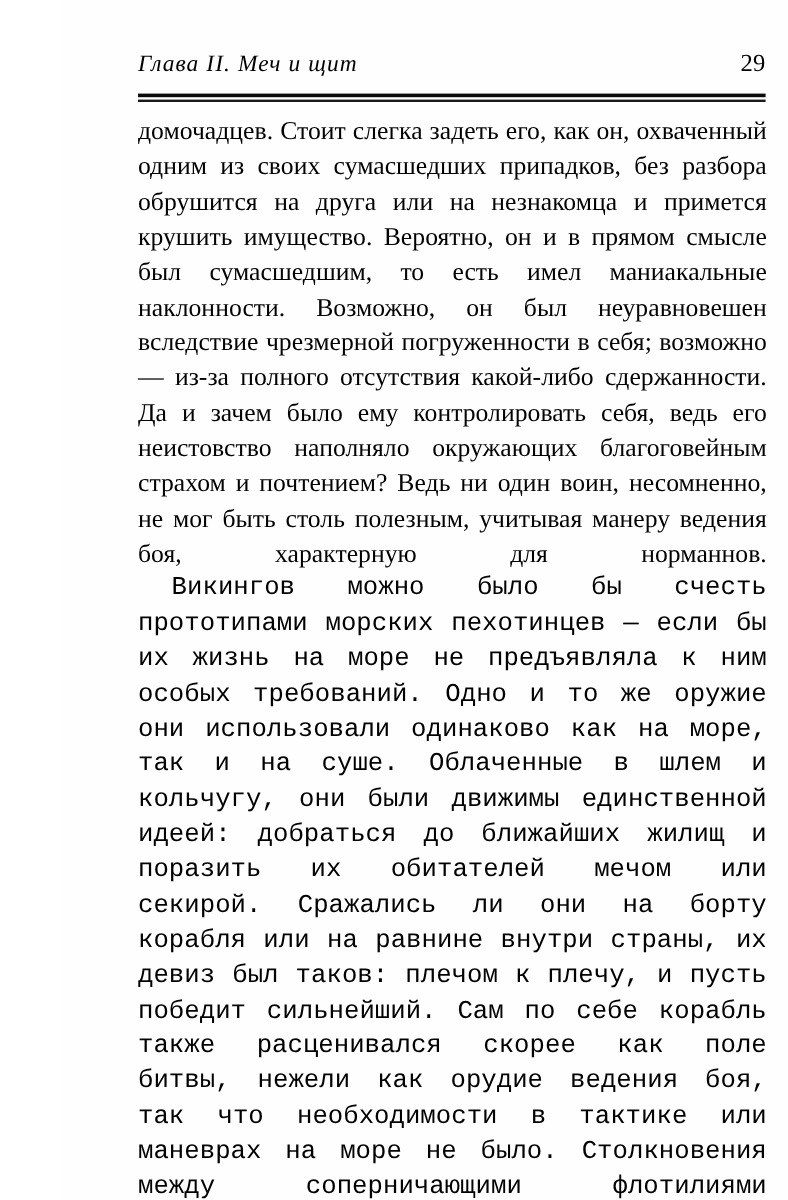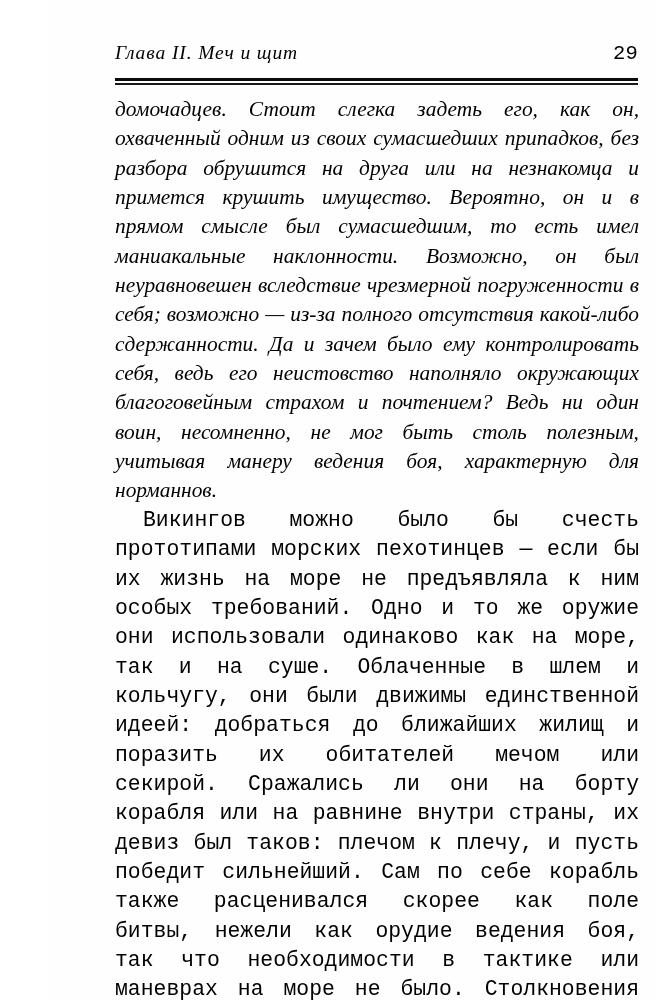--- a/index.html
+++ b/index.html
@@ -39,21 +39,20 @@
     font-style: italic;
     font-size: 19.5px;
     letter-spacing: 0.9px;
     white-space: nowrap;
     line-height: 1;
   }
   #page-number {
     font-size: 20.5px;
     line-height: 1;
     letter-spacing: 0.2px;
-    font-family: Liberation Mono, monospace;
   }
 
   
   #header-rule {
     position: absolute;
     left: 67px;
     top: 78px;
     width: 523px;
     height: 7px;
   }
@@ -88,21 +87,20 @@
   #body-text p {
     margin: 0;
     text-indent: 0;
   }
   #body-text p.indent {
     text-indent: 28px;
   }
   
   #body-text p.full-measure {
     text-align-last: justify;
-    font-style: italic;
   }
   #body-text p.open-end {
     text-align-last: justify;
     font-family: Liberation Mono, monospace;
   }
 </style>
 </head>
 <body>
 
 <div id="page">

